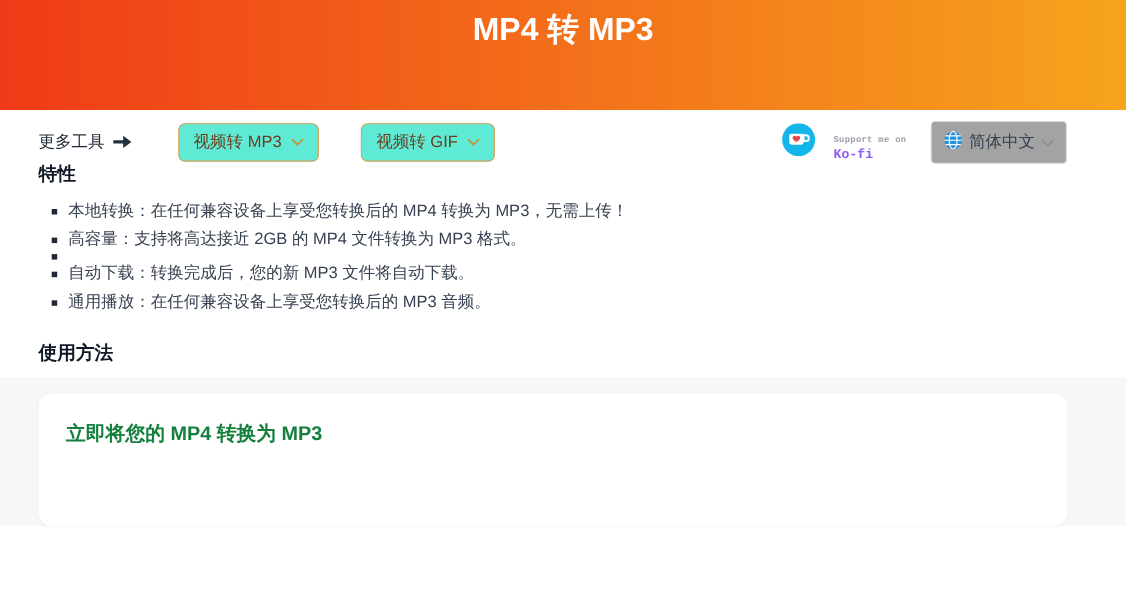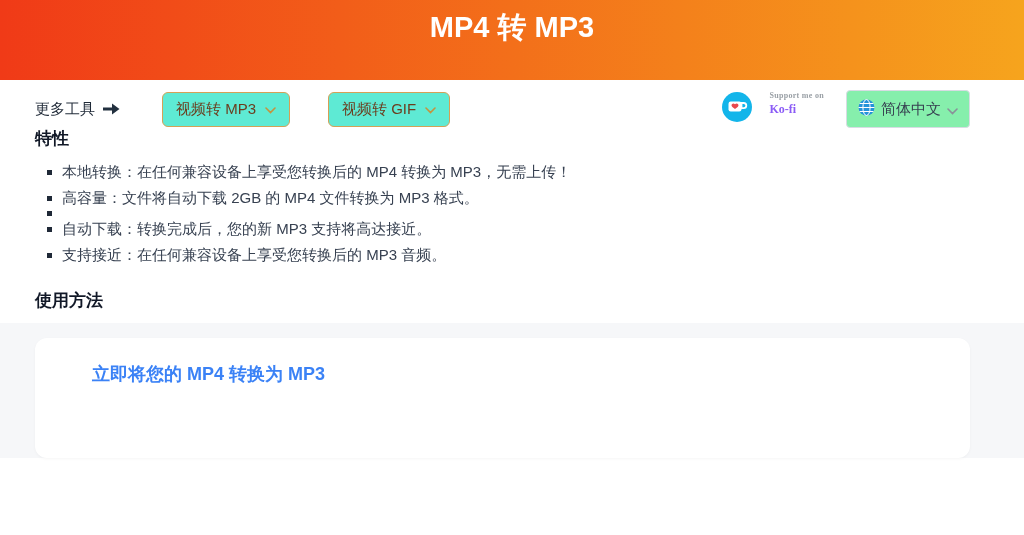--- a/index.html
+++ b/index.html
@@ -5,21 +5,21 @@
   * { margin: 0; padding: 0; box-sizing: border-box; }
   html, body { width: 1024px; height: 535px; overflow: hidden; }
   body {
     font-family: "Liberation Sans", "DejaVu Sans", sans-serif;
     background: #ffffff;
     color: #1f2937;
   }
 
   
   .hero {
-    height: 80px;
+    height: 100px;
     background: linear-gradient(90deg, #f03a17 0%, #f6a41d 100%);
     text-align: center;
     padding-top: 11px;
   }
   .hero-title {
     color: #ffffff;
     font-size: 29px;
     font-weight: 700;
     line-height: 32px;
   }
@@ -56,31 +56,31 @@
     font-size: 15px;
     padding: 7px 13px;
     margin-left: 14px;
     cursor: pointer;
     font-family: inherit;
   }
   .dropdown-btn + .dropdown-btn { margin-left: 10px; }
 
   .toolbar-right { margin-left: auto; display: flex; align-items: center; gap: 22px; }
   .kofi-btn {
-    display: flex; align-items: flex-start; gap: 17px;
-    background: none; border: none; cursor: pointer; font-family: Liberation Serif, serif;
+    display: flex; align-items: flex-end; gap: 17px;
+    background: none; border: none; cursor: pointer; font-family: Liberation Mono, monospace;
   }
   .kofi-text { display: flex; flex-direction: column; align-items: flex-start; line-height: 1; }
   .kofi-line1 { font-size: 8px; color: #9aa0a6; font-weight: 600; letter-spacing: 0.3px; margin-bottom: 3px; }
   .kofi-line2 { font-size: 12px; font-weight: 700; color: #8b5cf6; }
   .lang-btn {
     display: flex; align-items: center; gap: 6px;
     border: 1px solid #d8dce3;
     border-radius: 4px;
-    background: #86efac;
+    background: #a3a3a3;
     padding: 8px 11px;
     font-size: 15px;
     color: #374151;
     cursor: pointer;
     font-family: inherit;
   }
 
   
   .content { margin: 0 54px 0 35px; }
   .section-heading {
@@ -115,22 +115,21 @@
   .converter-card {
     background: #ffffff;
     border-radius: 12px;
     box-shadow: 0 1px 3px rgba(0,0,0,0.04);
     padding: 24px 25px 60px 25px;
     min-height: 120px;
   }
   .card-heading {
     font-size: 18px;
     font-weight: 700;
-    color: #3b82f6;
-    margin-left: 32px;
+    color: #15803d;
   }
 </style>
 </head>
 <body>
 
 <header class="hero">
   <h1 class="hero-title">MP4 转 MP3</h1>
 </header>
 
 <div class="toolbar">
@@ -202,32 +201,32 @@
 
 <main class="content">
   <h2 class="section-heading features-heading">特性</h2>
   <ul class="bullet-list">
     <li>
       <span class="bullet-square"></span>
       <span>本地转换：在任何兼容设备上享受您转换后的 MP4 转换为 MP3，无需上传！</span>
     </li>
     <li>
       <span class="bullet-square"></span>
-      <span>高容量：文件将自动下载 2GB 的 MP4 文件转换为 MP3 格式。</span>
-    </li>
-    <li>
-      <span class="bullet-square"></span>
-    </li>
-    <li>
-      <span class="bullet-square"></span>
-      <span>自动下载：转换完成后，您的新 MP3 支持将高达接近。</span>
-    </li>
-    <li>
-      <span class="bullet-square"></span>
-      <span>支持接近：在任何兼容设备上享受您转换后的 MP3 音频。</span>
+      <span>高容量：支持将高达接近 2GB 的 MP4 文件转换为 MP3 格式。</span>
+    </li>
+    <li>
+      <span class="bullet-square"></span>
+    </li>
+    <li>
+      <span class="bullet-square"></span>
+      <span>自动下载：转换完成后，您的新 MP3 文件将自动下载。</span>
+    </li>
+    <li>
+      <span class="bullet-square"></span>
+      <span>通用播放：在任何兼容设备上享受您转换后的 MP3 音频。</span>
     </li>
   </ul>
 
   <h2 class="section-heading usage-heading">使用方法</h2>
 </main>
 
 <section class="converter-section">
   <div class="converter-card">
     <h3 class="card-heading">立即将您的 MP4 转换为 MP3</h3>
 

